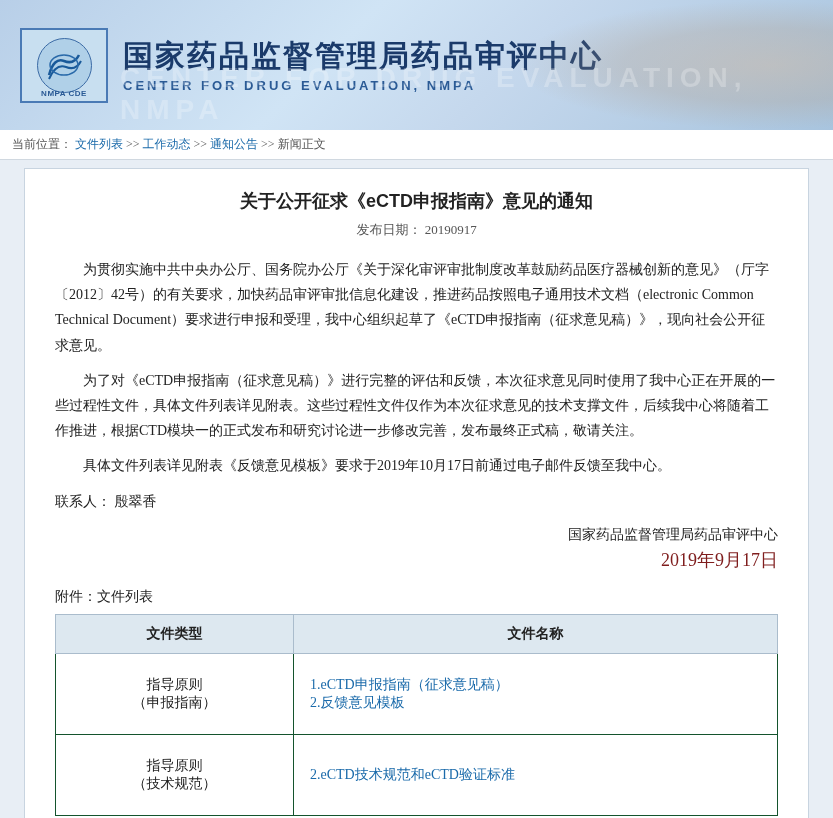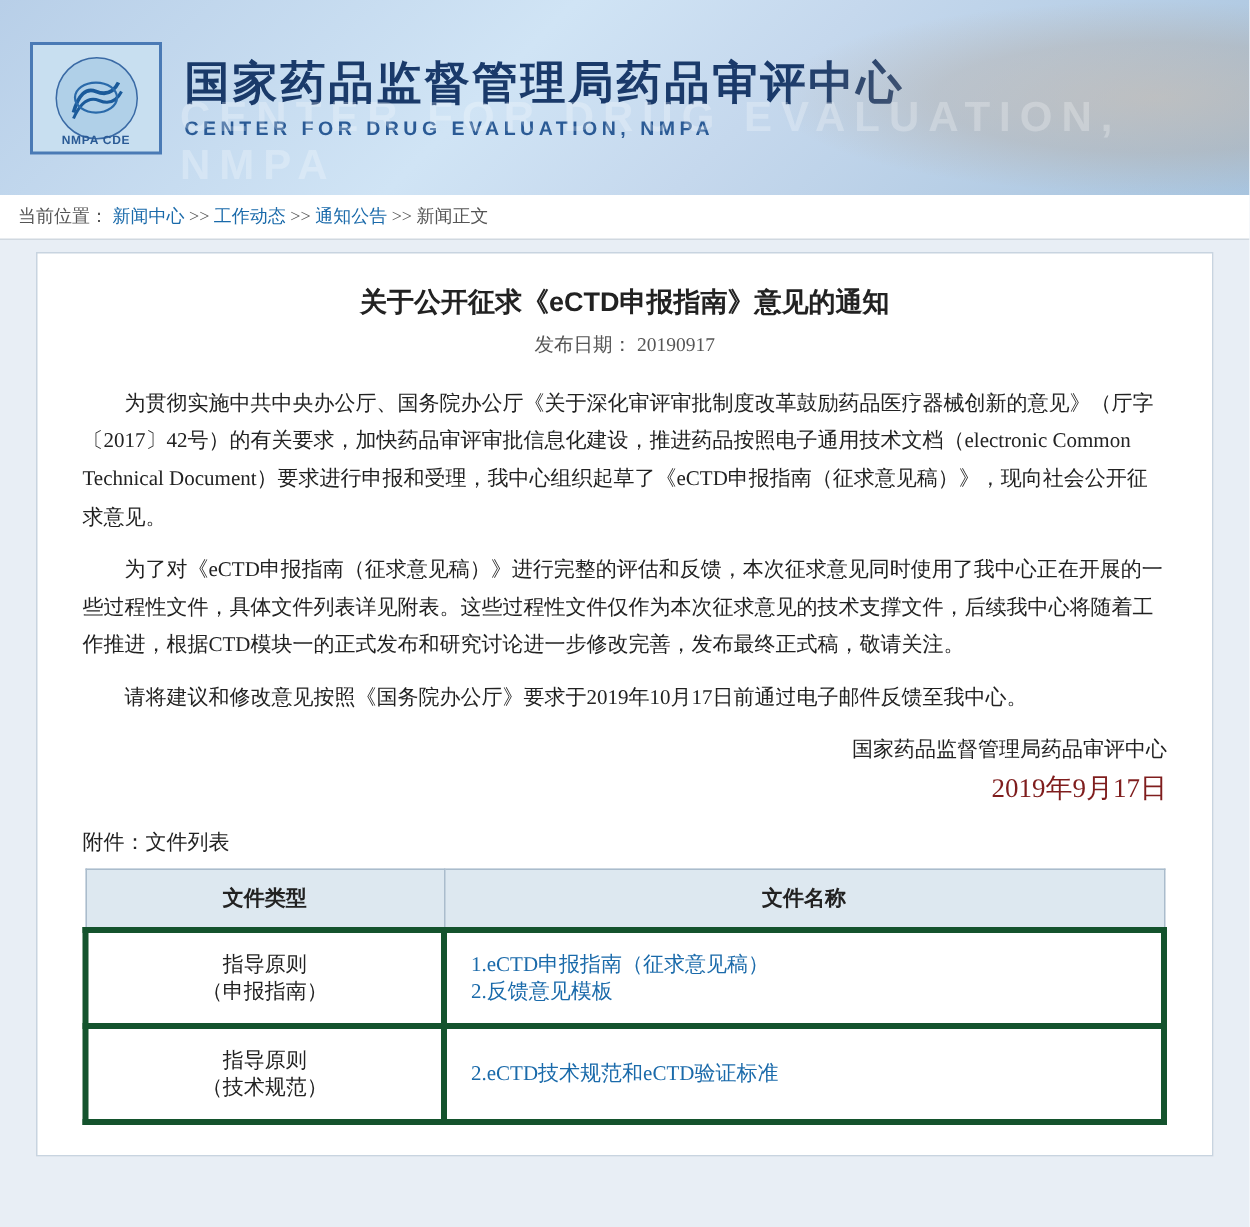--- a/index.html
+++ b/index.html
@@ -185,22 +185,22 @@
     .attachment-table th {
       background: #dde8f0;
       border: 1px solid #aabccc;
       padding: 10px 0;
       text-align: center;
       font-weight: bold;
       color: #222;
     }
 
     .attachment-table td {
-      border: 4px solid #14532d;
-      padding: 12px 16px;
+      border: 1px solid #14532d;
+      padding: 22px 16px;
       text-align: center;
       vertical-align: middle;
       color: #222;
     }
 
     .attachment-table td.file-name {
       text-align: left;
     }
 
     .attachment-table a {
@@ -225,42 +225,46 @@
   </div>
   <div class="header-title-block">
     <div class="header-cn-title">国家药品监督管理局药品审评中心</div>
     <div class="header-en-title">CENTER  FOR  DRUG  EVALUATION,  NMPA</div>
   </div>
   <div class="header-bg-text">CENTER  FOR  DRUG  EVALUATION,  NMPA</div>
 </div>
 
 <div class="breadcrumb">
   <span>当前位置：</span>
-  <a href="#">新闻中心</a>
+  <a href="#">文件列表</a>
   <span>&gt;&gt;</span>
   <a href="#">工作动态</a>
   <span>&gt;&gt;</span>
   <a href="#">通知公告</a>
   <span>&gt;&gt;</span>
   <span>新闻正文</span>
 </div>
 
 <div class="main">
 
   <div class="article-title">关于公开征求《eCTD申报指南》意见的通知</div>
 
   <div class="article-date">
     <span>发布日期：</span>
     <span>20190917</span>
   </div>
 
   <div class="article-body">
-    <p>为贯彻实施中共中央办公厅、国务院办公厅《关于深化审评审批制度改革鼓励药品医疗器械创新的意见》（厅字〔2017〕42号）的有关要求，加快药品审评审批信息化建设，推进药品按照电子通用技术文档（electronic Common Technical Document）要求进行申报和受理，我中心组织起草了《eCTD申报指南（征求意见稿）》，现向社会公开征求意见。</p>
+    <p>为贯彻实施中共中央办公厅、国务院办公厅《关于深化审评审批制度改革鼓励药品医疗器械创新的意见》（厅字〔2012〕42号）的有关要求，加快药品审评审批信息化建设，推进药品按照电子通用技术文档（electronic Common Technical Document）要求进行申报和受理，我中心组织起草了《eCTD申报指南（征求意见稿）》，现向社会公开征求意见。</p>
     <p>为了对《eCTD申报指南（征求意见稿）》进行完整的评估和反馈，本次征求意见同时使用了我中心正在开展的一些过程性文件，具体文件列表详见附表。这些过程性文件仅作为本次征求意见的技术支撑文件，后续我中心将随着工作推进，根据CTD模块一的正式发布和研究讨论进一步修改完善，发布最终正式稿，敬请关注。</p>
-    <p>请将建议和修改意见按照《国务院办公厅》要求于2019年10月17日前通过电子邮件反馈至我中心。</p>
+    <p>具体文件列表详见附表《反馈意见模板》要求于2019年10月17日前通过电子邮件反馈至我中心。</p>
+    <p class="no-indent">
+      <span>联系人：</span>
+      <span>殷翠香</span>
+    </p>
   </div>
 
   <div class="article-sign">国家药品监督管理局药品审评中心</div>
   <div class="article-date-sign">2019年9月17日</div>
 
   <div class="attachment-header">附件：文件列表</div>
 
   <table class="attachment-table">
     <thead>
       <tr>

